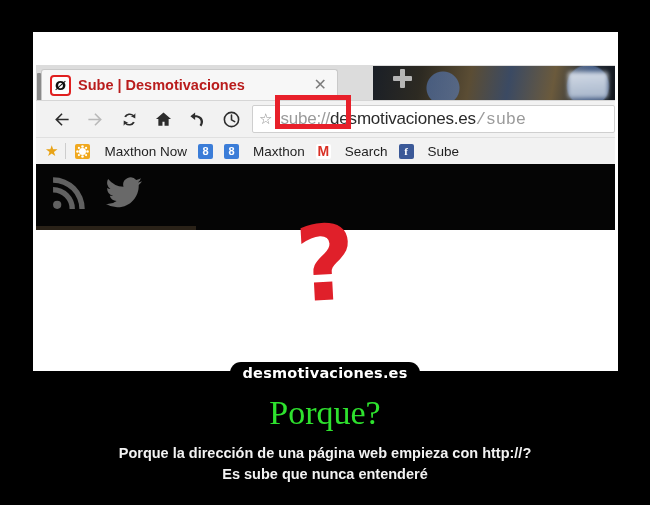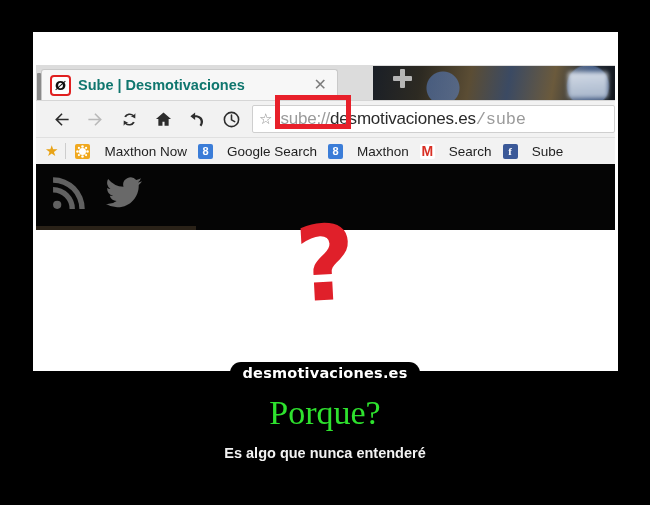--- a/index.html
+++ b/index.html
@@ -85,21 +85,21 @@
   }
   .favicon-glyph {
     font-size: 13px;
     line-height: 13px;
     font-weight: bold;
     color: #111;
     font-family: "DejaVu Sans", sans-serif;
   }
   .tab-title {
     font-size: 14.5px;
-    color: #0f766e;
+    color: #b91c1c;
     font-weight: bold;
     white-space: nowrap;
     letter-spacing: 0px;
     font-family: "Liberation Sans", sans-serif;
   }
   .tab-close {
     margin-left: auto;
     color: #7d7d7d;
     font-size: 16px;
     line-height: 16px;
@@ -415,21 +415,20 @@
         <span class="bm-star">★</span>
         <span class="bm-sep"></span>
 
         <span class="bm-item">
           <span class="bm-ico ico-maxthon"></span>
           <span class="bm-label">Maxthon Now</span>
         </span>
 
         <span class="bm-item">
           <span class="bm-ico ico-google">8</span>
-          <span class="bm-label">Google Search</span>
         </span>
 
         <span class="bm-item">
           <span class="bm-ico ico-google">8</span>
           <span class="bm-label">Maxthon</span>
         </span>
 
         <span class="bm-item">
           <span class="bm-ico ico-gmail">M</span>
           <span class="bm-label">Search</span>
@@ -467,16 +466,17 @@
 
   <div id="watermark">
     <span class="wm-rule"></span>
     <span class="wm-pill">desmotivaciones.es</span>
     <span class="wm-rule"></span>
   </div>
 
   <div id="poster-title">Porque?</div>
 
   <div id="poster-subtitle">
-    <div>Es algo que nunca entenderé</div>
+    <div>Porque la dirección de una página web empieza con http://?</div>
+    <div>Es sube que nunca entenderé</div>
   </div>
 
 </div>
 
 </body></html>

